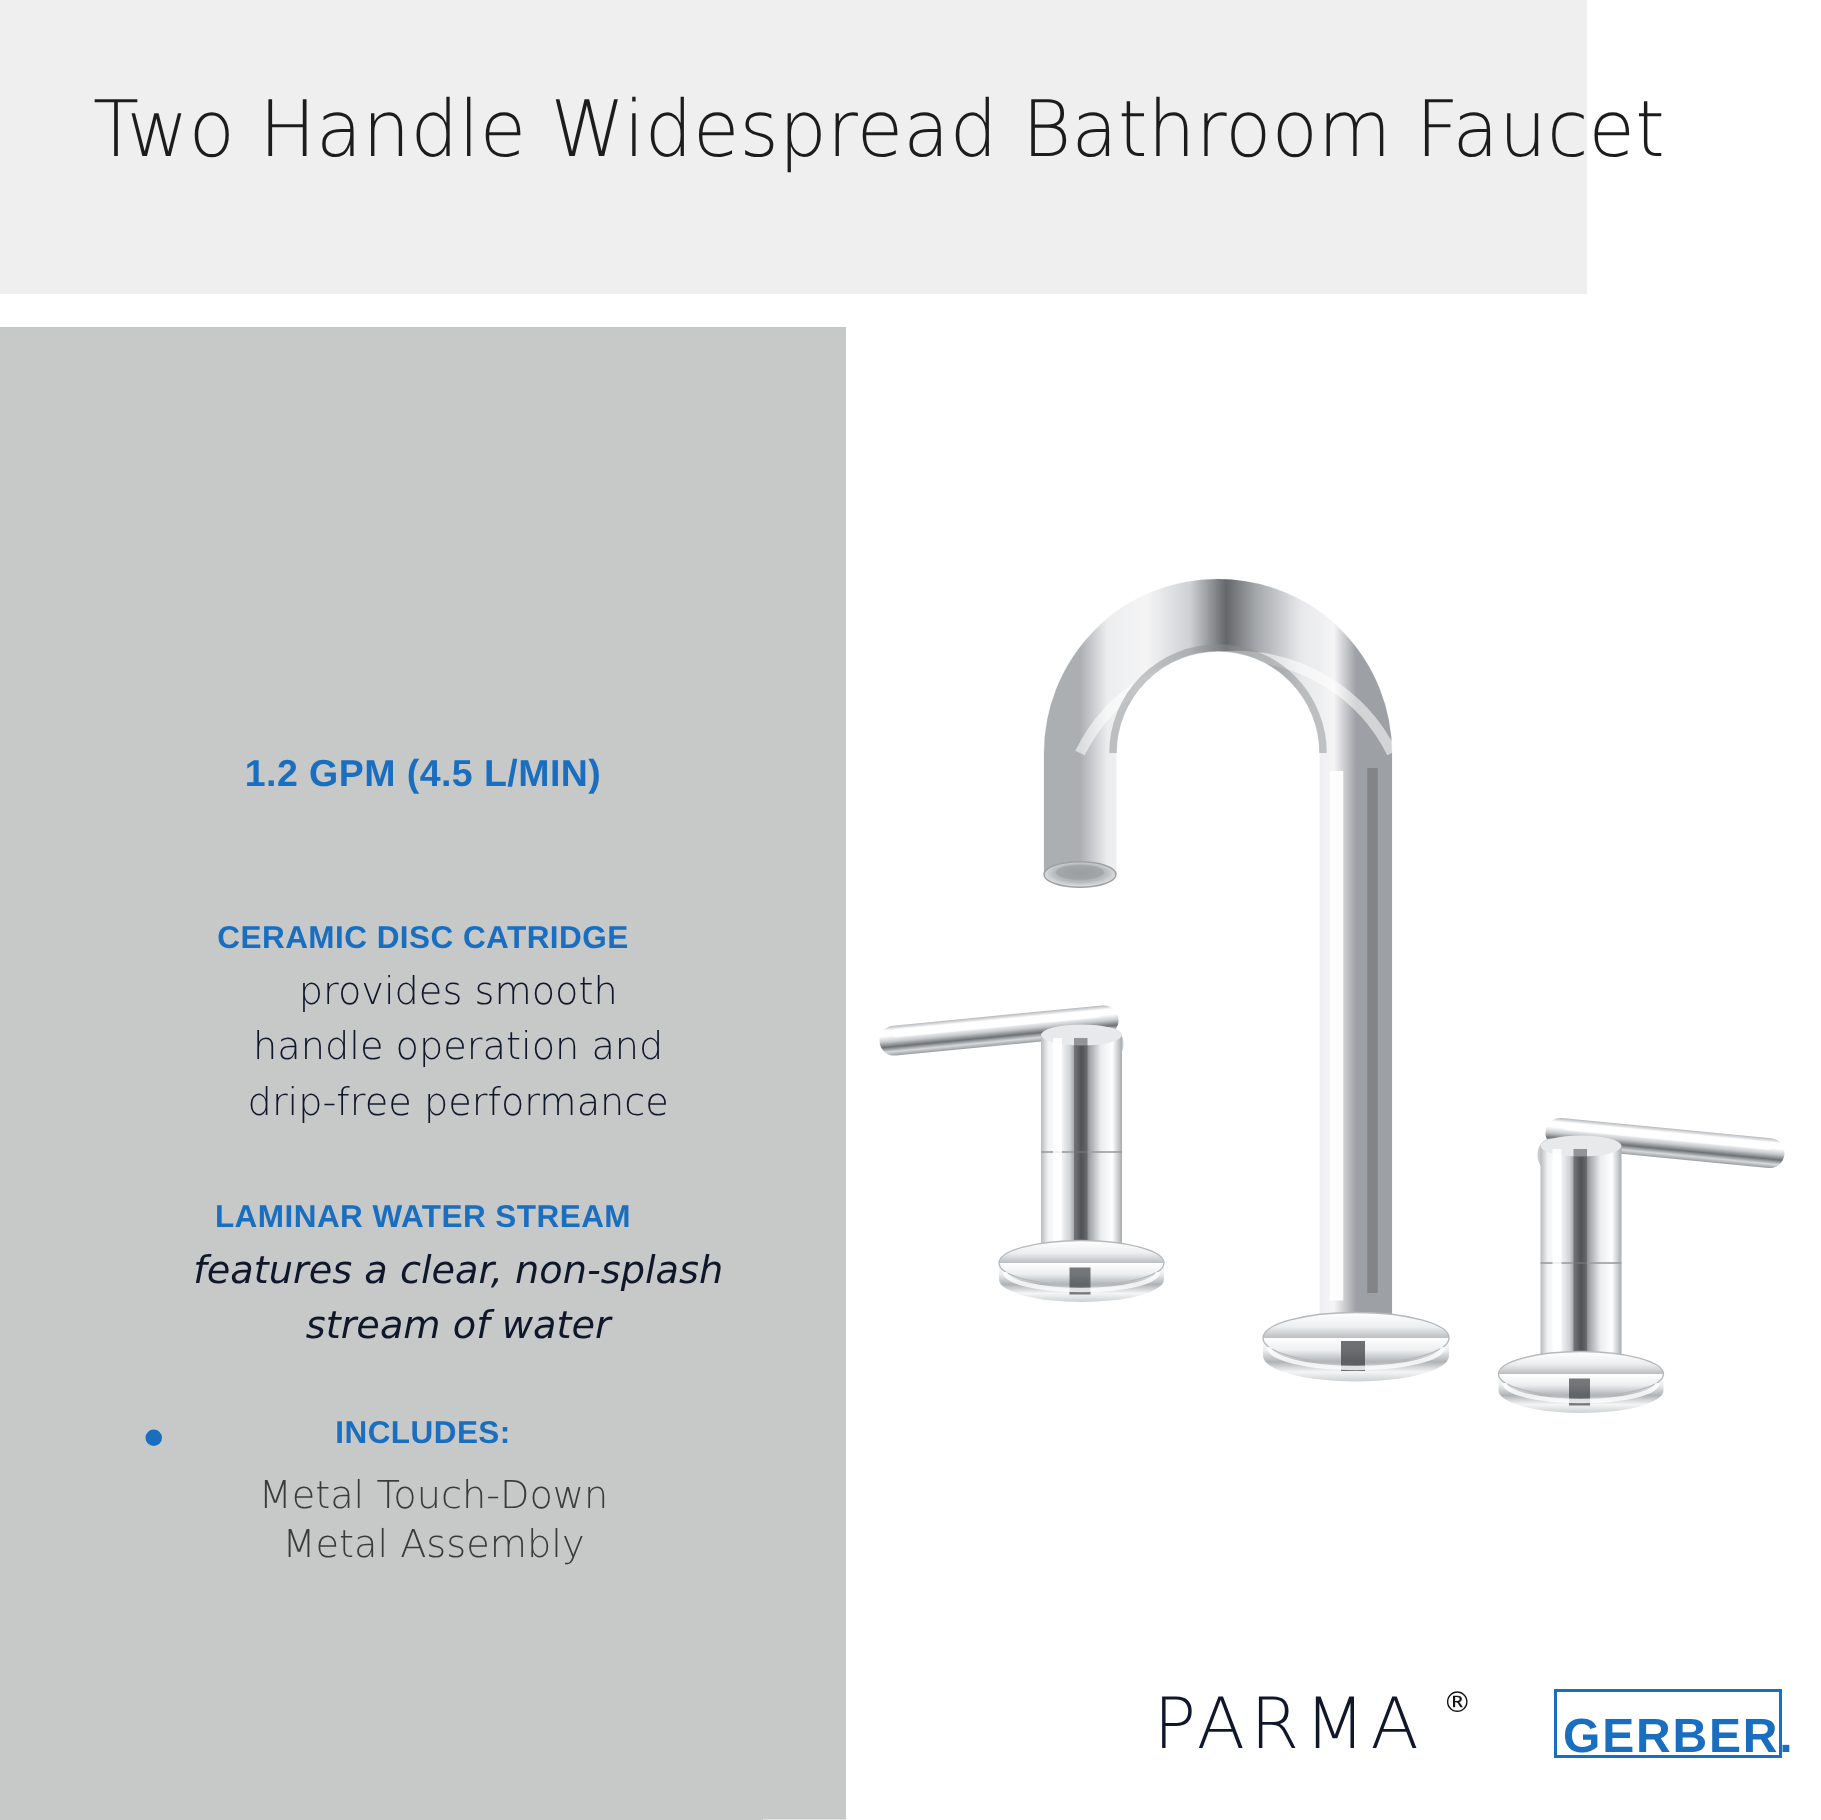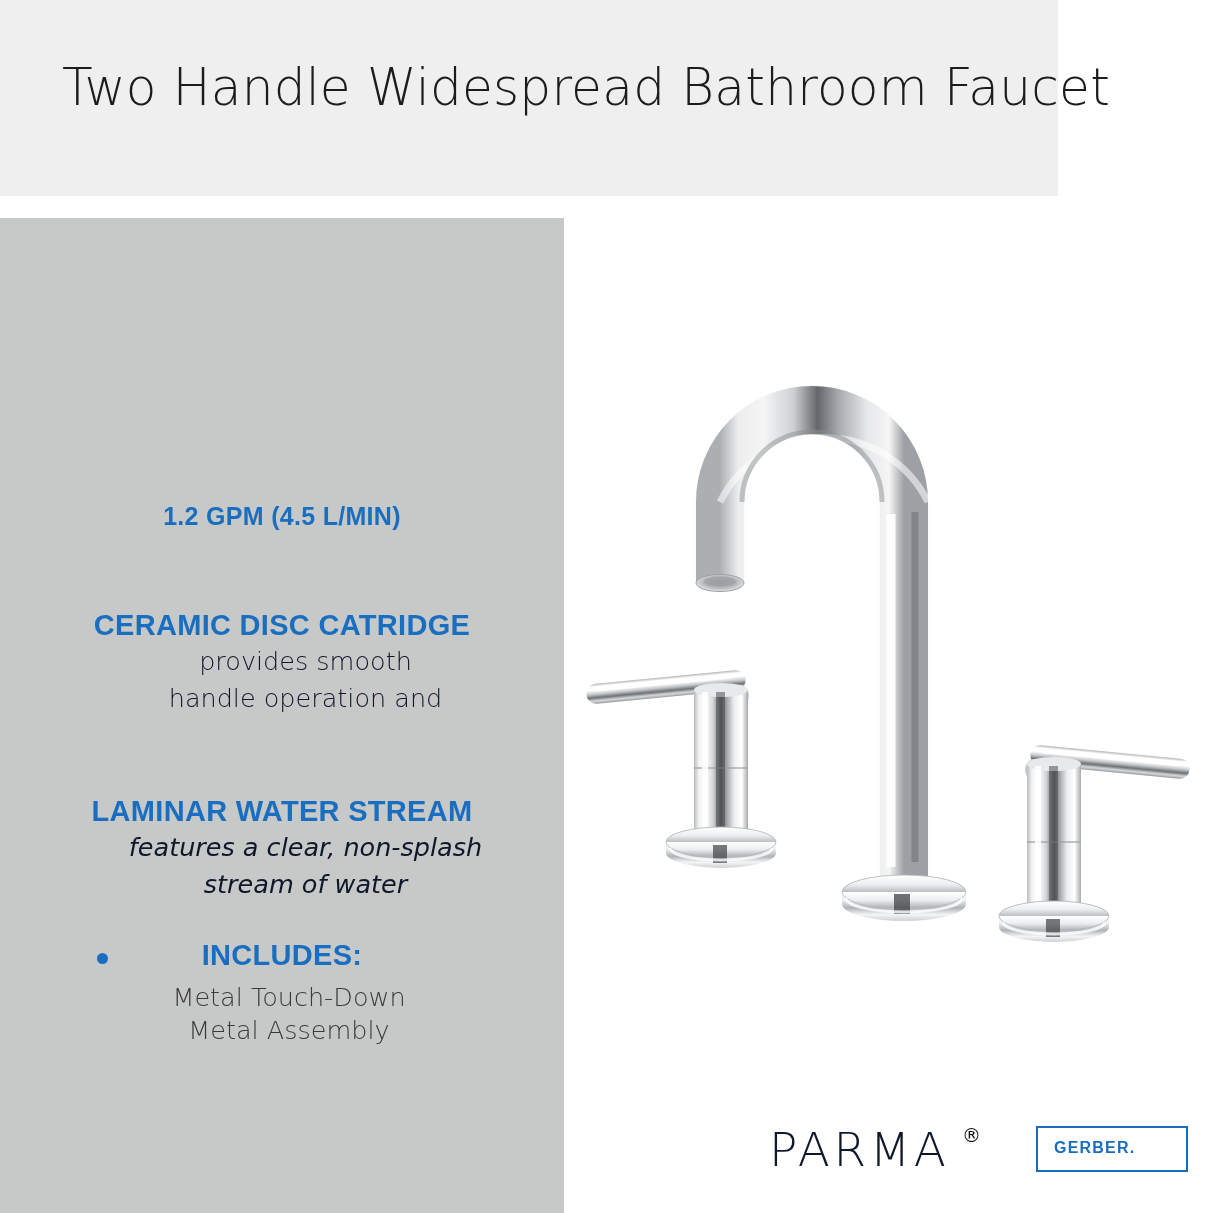--- a/index.html
+++ b/index.html
@@ -51,21 +51,21 @@
 
   .spec-block {
     position: absolute;
     left: 0;
     width: 564px;
     text-align: center;
   }
   .spec-head {
     color: #1a6ec0;
     font-weight: bold;
-    font-size: 29px;
+    font-size: 21px;
     letter-spacing: 0.3px;
     line-height: 31px;
   }
   .spec-body {
     color: #0f172a;
     font-weight: 300;
     font-size: 25.5px;
     line-height: 33px;
     font-family: "DejaVu Sans", sans-serif;
     padding-left: 47px;
@@ -157,24 +157,24 @@
     left: 276px;
     top: 8px;
     width: 152px;
     height: 46px;
     border: 2px solid #1a6ec0;
     background: #ffffff;
     box-sizing: border-box;
   }
   .gerber-word {
     position: absolute;
-    left: 16px;
+    left: 4px;
     top: 11px;
     width: 152px;
-    font-size: 16px;
+    font-size: 32px;
     font-weight: bold;
     letter-spacing: 1.2px;
     color: #1a6ec0;
     font-family: "Liberation Sans", sans-serif;
   }
 </style>
 </head>
 <body>
 
 <div class="header-band">
@@ -184,20 +184,21 @@
 <div class="info-panel">
 
   <div class="spec-block blk-flow">
     <div class="spec-head">1.2 GPM (4.5 L/MIN)</div>
   </div>
 
   <div class="spec-block blk-ceramic">
     <div class="spec-head">CERAMIC DISC CATRIDGE</div>
     <div class="spec-body">provides smooth</div>
     <div class="spec-body">handle operation and</div>
+    <div class="spec-body">drip-free performance</div>
   </div>
 
   <div class="spec-block blk-laminar">
     <div class="spec-head">LAMINAR WATER STREAM</div>
     <div class="spec-body">features a clear, non-splash</div>
     <div class="spec-body">stream of water</div>
   </div>
 
   <div class="spec-block blk-includes">
     <div class="spec-head">INCLUDES:</div>

